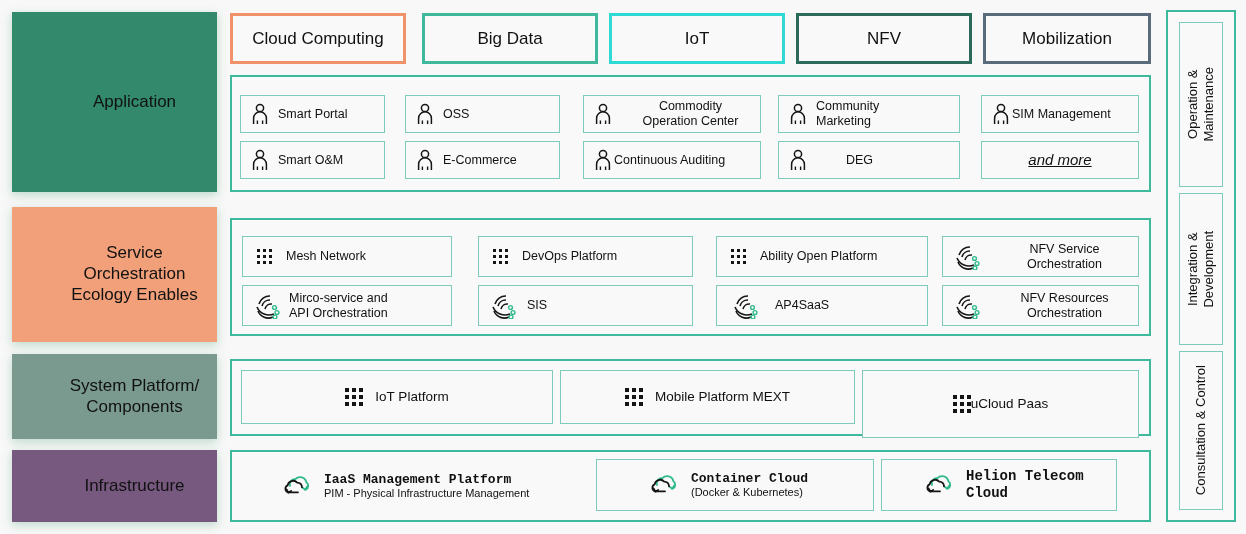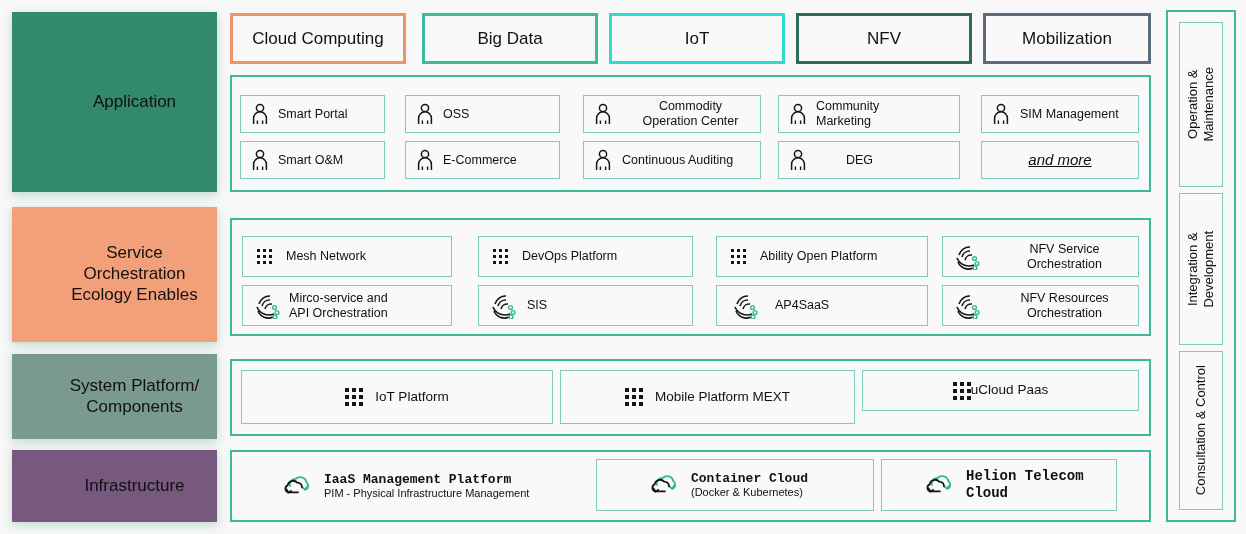--- a/index.html
+++ b/index.html
@@ -50,21 +50,21 @@
     display:flex;align-items:center;
     font-size:12.5px;
     line-height:1.2;
     color:#111;
     overflow:hidden;
   }
   .cell .txt{display:block;}
   .cell.center{justify-content:center;text-align:center;}
   .cell.lead{justify-content:flex-start;}
   .cell.icongap{gap:8px;}
-  .cell.icontight{gap:9px;}
+  .cell.icontight{gap:1px;}
   .cell .ico{flex:0 0 auto;display:flex;align-items:center;justify-content:center;}
 
   .andmore{
     font-style:italic;
     text-decoration:underline;
     font-size:15px;
     font-weight:400;
   }
 
   
@@ -411,21 +411,21 @@
           <i></i>
           <i></i>
           <i></i>
           <i></i>
           <i></i>
         </span>
     </span>
     <span class="txt">Mobile Platform MEXT</span>
   </div>
 
-  <div class="cell center icongap" style="left:862px;top:370px;width:277px;height:41px;gap:0;font-size:13.5px;">
+  <div class="cell center icongap" style="left:862px;top:370px;width:277px;height:68px;gap:0;font-size:13.5px;">
     <span class="ico">
       <span class="dots big">
           <i></i>
           <i></i>
           <i></i>
           <i></i>
           <i></i>
           <i></i>
           <i></i>
           <i></i>

